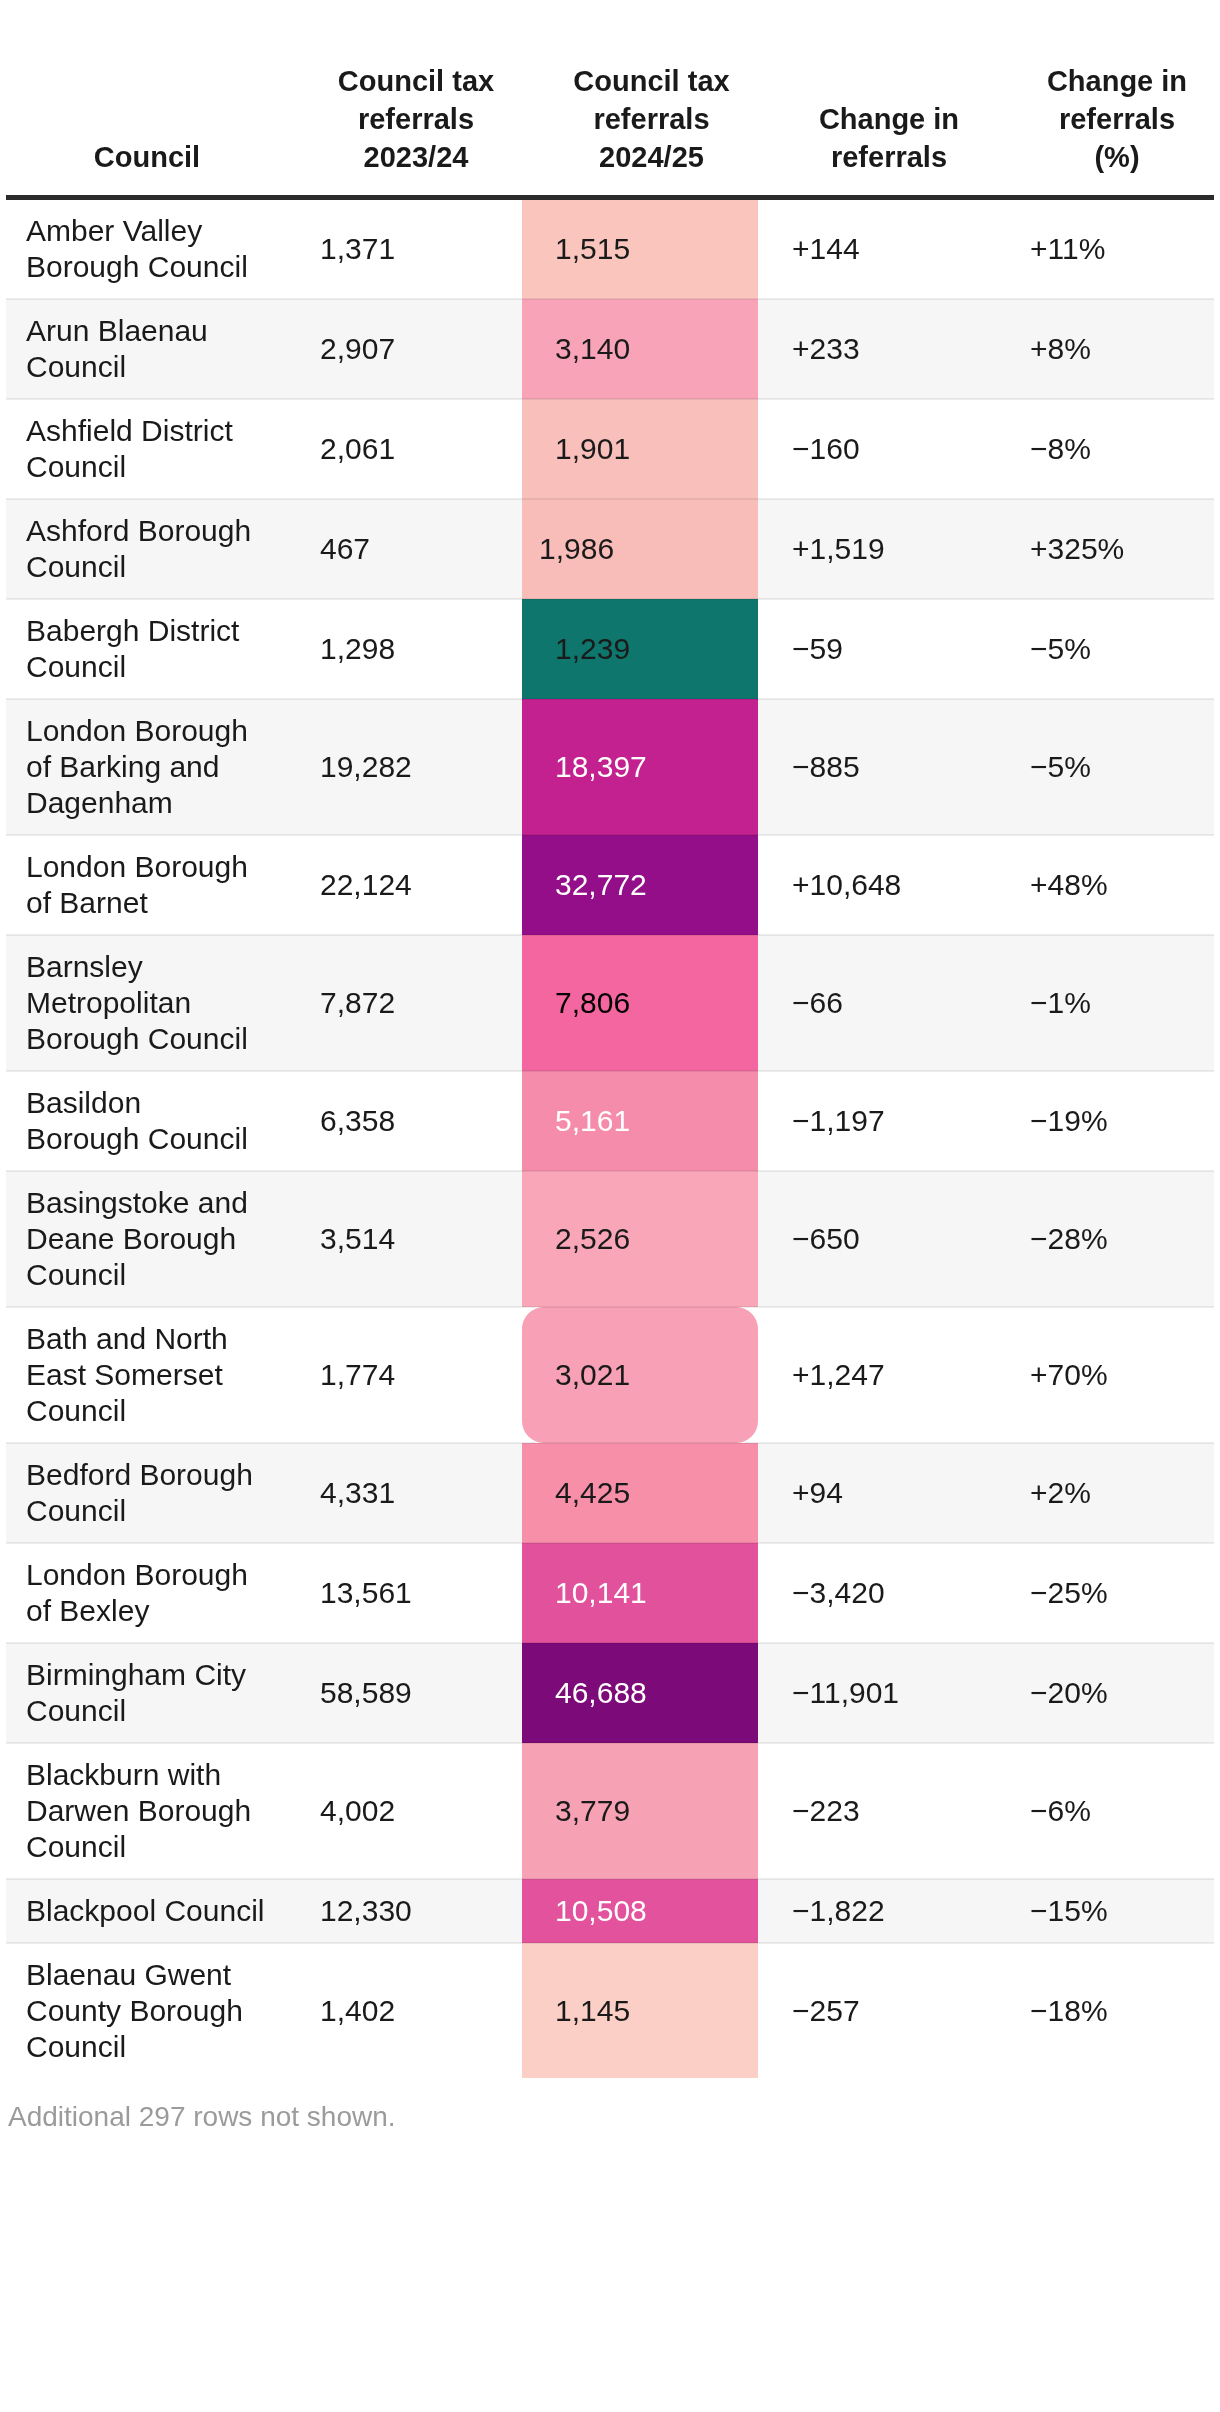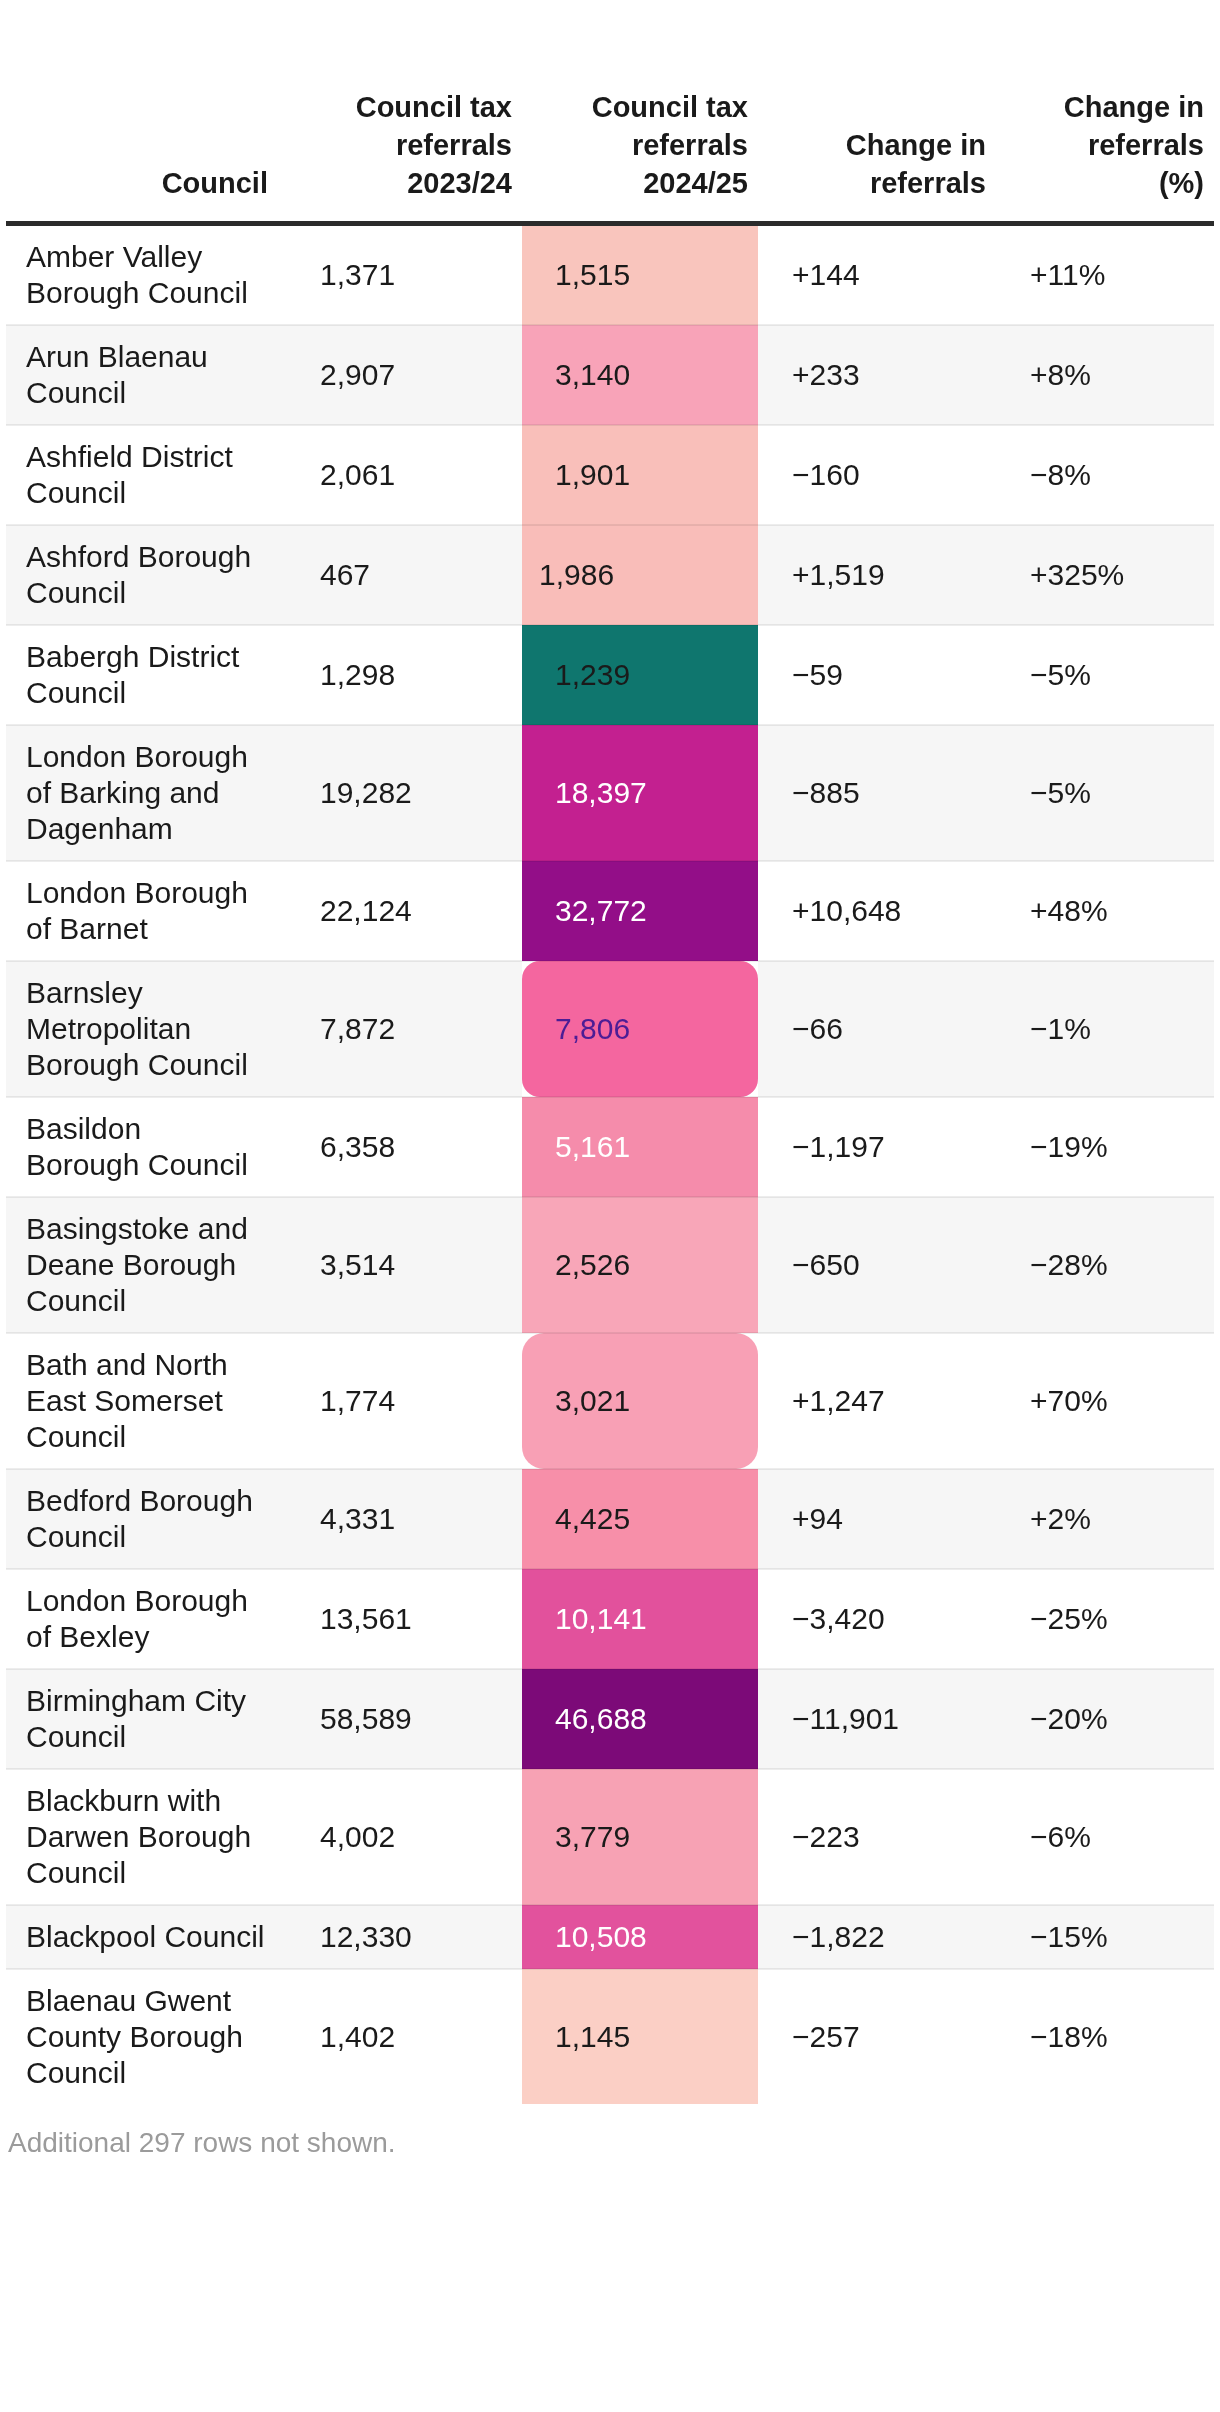--- a/index.html
+++ b/index.html
@@ -21,25 +21,25 @@
   }
   col.c0 { width: 302px; }
   col.c1 { width: 214px; }
   col.c2 { width: 236px; }
   col.c3 { width: 238px; }
   col.c4 { width: 218px; }
 
   th {
     font-size: 29px;
     font-weight: bold;
-    text-align: right;
+    text-align: center;
     vertical-align: bottom;
     line-height: 38px;
     white-space: pre-line;
-    padding: 88px 10px 19px 0;
+    padding: 62px 10px 19px 0;
     border-bottom: 5px solid #2b2b2b;
   }
   td {
     font-size: 30px;
     line-height: 36px;
     vertical-align: middle;
     padding: 13px 10px 13px 0;
     white-space: pre-line;
   }
   tbody tr + tr td { border-top: 2px solid rgba(0,0,0,0.07); }
@@ -142,21 +142,21 @@
           <td class="c1">22,124</td>
           <td class="c2" style="background: rgb(147, 14, 136); color: rgb(255, 255, 255);">32,772</td>
           <td class="c3">+10,648</td>
           <td class="c4">+48%</td>
         </tr>
         <tr>
           <td class="c0">Barnsley
 Metropolitan
 Borough Council</td>
           <td class="c1">7,872</td>
-          <td class="c2" style="background: rgb(244, 102, 159); color: #4c1d95; border-radius: 18px;">7,806</td>
+          <td class="c2" style="background: rgb(244, 102, 159); color: #000000;">7,806</td>
           <td class="c3">−66</td>
           <td class="c4">−1%</td>
         </tr>
         <tr>
           <td class="c0">Basildon
 Borough Council</td>
           <td class="c1">6,358</td>
           <td class="c2" style="background: rgb(245, 140, 171); color: rgb(255, 255, 255);">5,161</td>
           <td class="c3">−1,197</td>
           <td class="c4">−19%</td>

